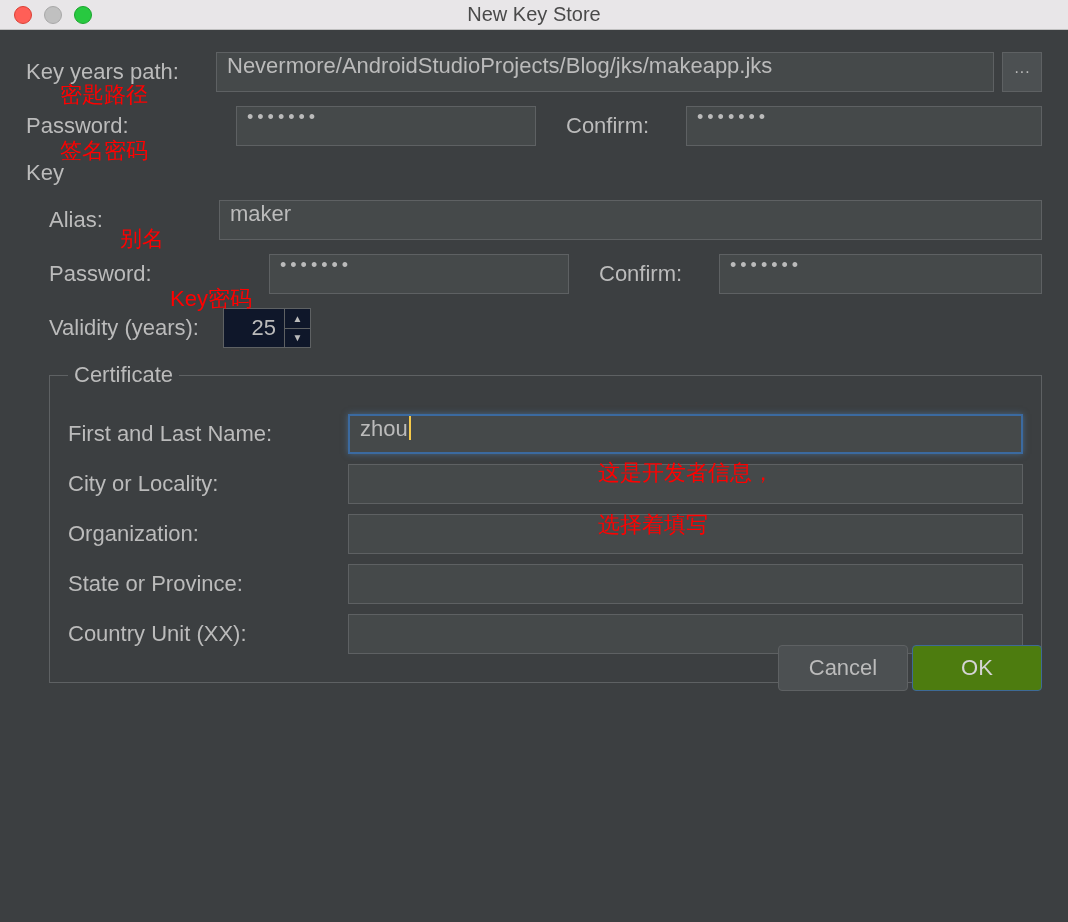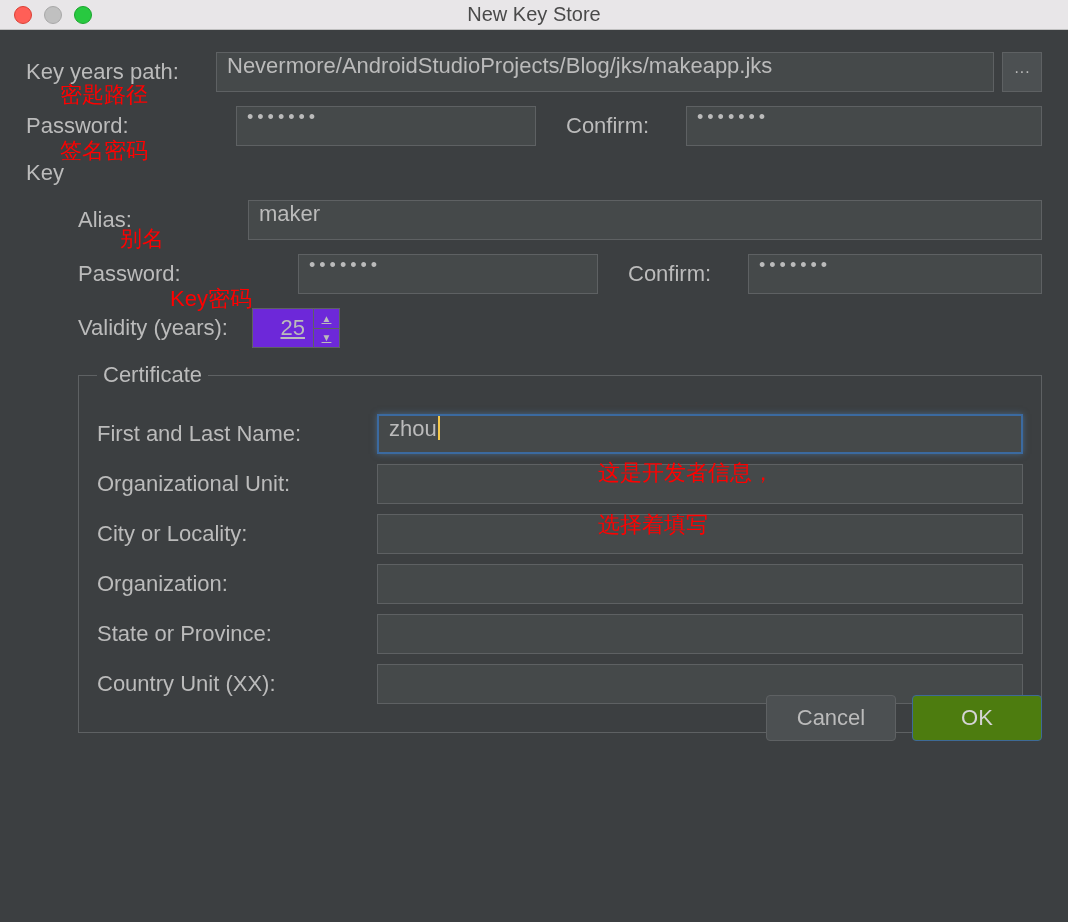--- a/index.html
+++ b/index.html
@@ -89,32 +89,31 @@
     border: 1px solid #5e6163;
     margin-left: 8px;
     display: flex;
     align-items: center;
     justify-content: center;
     color: #bbbbbb;
     font-size: 16px;
     cursor: pointer;
   }
   .key-section {
-    margin-left: 52px;
+    margin-left: 23px;
   }
   .validity-row {
     display:flex; align-items:center; margin-bottom: 14px;
   }
   .spinner {
     display:flex;
     margin-left: 24px;
     border: 1px solid #5e6163;
     height: 40px;
-    background:#6d28d9;
-    text-decoration:underline;
+    background:#0f172a;
   }
   .spinner-val {
     width: 60px;
     display:flex; align-items:center; justify-content:flex-end;
     padding-right:8px;
     color:#bbbbbb;
     font-size:22px;
   }
   .spinner-arrows {
     width: 26px;
@@ -141,21 +140,21 @@
     display:flex; align-items:center;
     margin: 10px 0;
   }
   .cert-row .label { width: 280px; font-size:22px; }
   .cert-row .input { flex:1; }
   .footer {
     position:absolute;
     bottom: 10px;
     right: 26px;
     display:flex;
-    gap: 16px;
+    gap: 4px;
   }
   .btn {
     min-width: 130px;
     height: 46px;
     background: #4c5052;
     border: 1px solid #5e6163;
     color: #bbbbbb;
     font-size: 22px;
     display:flex;align-items:center;justify-content:center;
     cursor:pointer;
@@ -248,26 +247,20 @@
       <legend>Certificate</legend>
 
       <div class="cert-row">
         <span class="label">First and Last Name:</span>
         <div class="input focused">
           <span>zhou</span>
             <span class="caret"></span>
         </div>
       </div>
       <div class="cert-row">
-        <span class="label">Organizational Unit:</span>
-        <div class="input">
-          <span></span>
-        </div>
-      </div>
-      <div class="cert-row">
         <span class="label">City or Locality:</span>
         <div class="input">
           <span></span>
         </div>
       </div>
       <div class="cert-row">
         <span class="label">Organization:</span>
         <div class="input">
           <span></span>
         </div>

